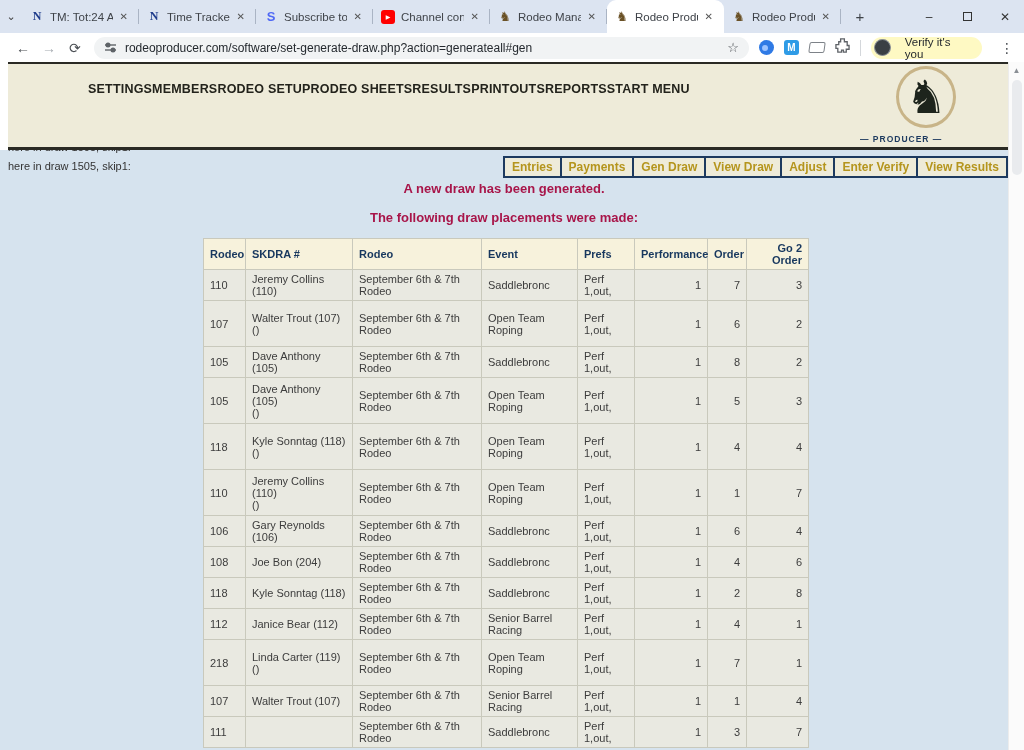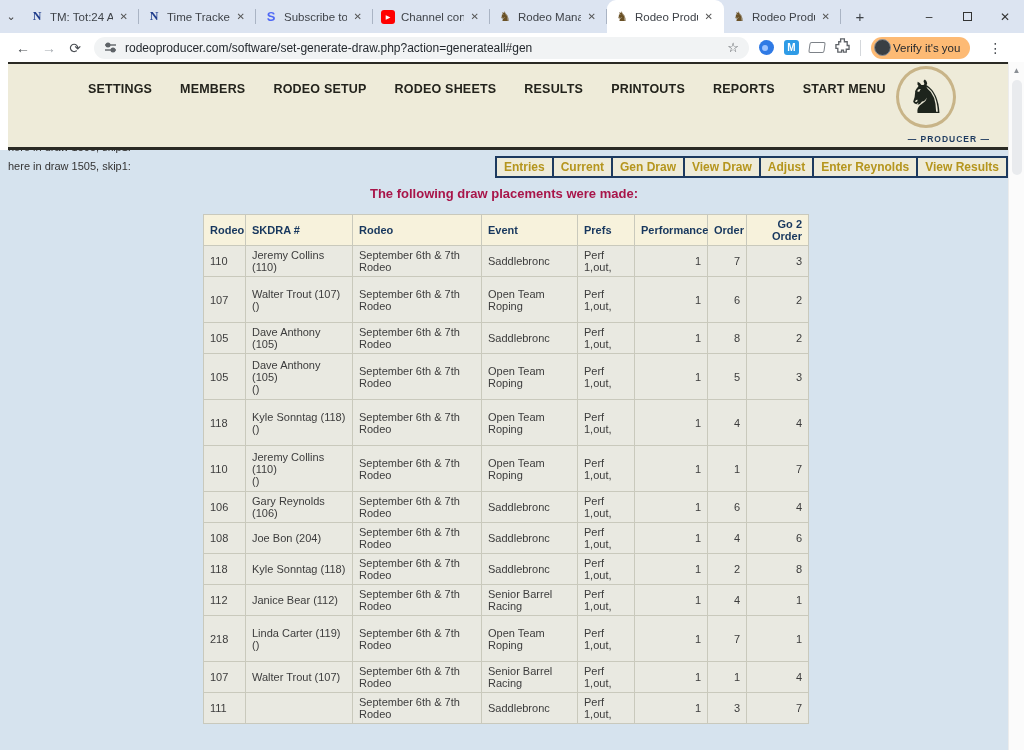--- a/index.html
+++ b/index.html
@@ -44,42 +44,42 @@
   .star-icon { color:#4a4e53; font-size:13px; margin-left:6px; }
   .toolbar-actions { display:flex; align-items:center; margin-left:10px; gap:10px; }
   .ext-blue { width:15px; height:15px; border-radius:50%; background:#2f7ae5; position:relative; }
   .ext-blue::after { content:""; position:absolute; left:3px; top:5px; width:6px; height:6px;
     border-radius:50%; background:#9cc3ff; }
   .monica { width:15px; height:15px; border-radius:3px; background:#2e9be6; color:#fff;
     font-size:10px; font-weight:bold; text-align:center; line-height:15px; }
   .card-ic { width:16px; height:11px; border:1.4px solid #7d8288; border-radius:2px;
     transform:skewX(-8deg); }
   .divider { width:1px; height:16px; background:#d4d7db; }
-  .profile-chip { display:flex; align-items:center; background:#fdba74; border-radius:12px;
-    height:22px; padding:0 10px 0 3px; font-size:11.5px; color:#24292e; gap:2px; }
+  .profile-chip { display:flex; align-items:center; background:#fef9c3; border-radius:12px;
+    height:22px; padding:0 10px 0 3px; font-size:11.5px; color:#24292e; gap:14px; }
   .avatar { width:17px; height:17px; border-radius:50%; background:#3a3f44;
     border:1.5px solid #8b9097; }
   .kebab { color:#4a4e53; font-size:14px; margin-left:8px; }
 
   
   .page { position:absolute; top:62px; left:0; width:1008px; height:688px; background:#fff; }
   .scrollbar { position:absolute; top:62px; right:0; width:16px; height:688px; background:#fbfbfb;
     border-left:1px solid #ececec; text-align:center; }
   .scroll-up { color:#8a8f95; font-size:8px; display:block; padding-top:4px; }
   .scroll-thumb { width:10px; height:95px; margin:5px auto 0; background:#e9ebee; border-radius:5px; }
 
   
   .site-header { position:absolute; top:0; left:8px; right:0; height:88px; background:#eeebd9;
     border-top:2px solid #2a2a24; border-bottom:3px solid #2a2a24; }
-  .main-nav { position:absolute; top:18px; left:80px; display:flex; gap:28px; }
+  .main-nav { position:absolute; top:18px; left:80px; display:flex; }
   .main-nav span { font-size:12.5px; font-weight:bold; color:#23231c; letter-spacing:.2px; }
   .logo { position:absolute; top:2px; right:52px; width:60px; height:62px; border-radius:50%;
     border:3px solid #c8b488; display:flex; align-items:center; justify-content:center; }
   .logo span { font-size:46px; line-height:46px; color:#1d241c; }
-  .logo-caption { position:absolute; top:70px; right:18px; width:130px; text-align:right;
+  .logo-caption { position:absolute; top:70px; right:18px; width:130px; text-align:left;
     font-size:8.5px; font-weight:bold; color:#1d3a5f; letter-spacing:1px; }
   .manage-bar { position:absolute; top:49px; right:0; display:flex; z-index:2; }
   .manage-bar > div { border:2px solid #1d3a5f; margin-left:-2px; padding:2px 7px;
     background:#eeebd9; font-size:12px; white-space:nowrap; }
   .manage-label { color:#3a3a33; }
   .manage-btn { color:#b5951d; font-weight:bold;margin-top:43px; }
 
   
   .content { position:absolute; top:88px; left:0; right:0; bottom:0; background:#d6e3ee; }
   .cutline { height:5px; overflow:hidden; padding-left:8px; }
@@ -201,34 +201,35 @@
       <span>START MENU</span>
     </div>
 
     <div class="logo">
       <span>♞</span>
     </div>
     <div class="logo-caption">— PRODUCER —</div>
 
     <div class="manage-bar">
       <div class="manage-btn">Entries</div>
-      <div class="manage-btn">Current</div>
+      <div class="manage-btn">Payments</div>
       <div class="manage-btn">Gen Draw</div>
       <div class="manage-btn">View Draw</div>
       <div class="manage-btn">Adjust</div>
-      <div class="manage-btn">Enter Reynolds</div>
+      <div class="manage-btn">Enter Verify</div>
       <div class="manage-btn">View Results</div>
     </div>
   </div>
 
   <div class="content">
     <div class="cutline">
       <span>here in draw 1505, skip1:</span>
     </div>
     <div class="debugline">here in draw 1505, skip1:</div>
+    <div class="h1">A new draw has been generated.</div>
     <div class="h2">The following draw placements were made:</div>
 
     <table class="draw">
       <colgroup>
         <col style="width:42px">
           <col style="width:107px">
           <col style="width:129px">
         <col style="width:96px">
           <col style="width:57px">
           <col style="width:73px">

